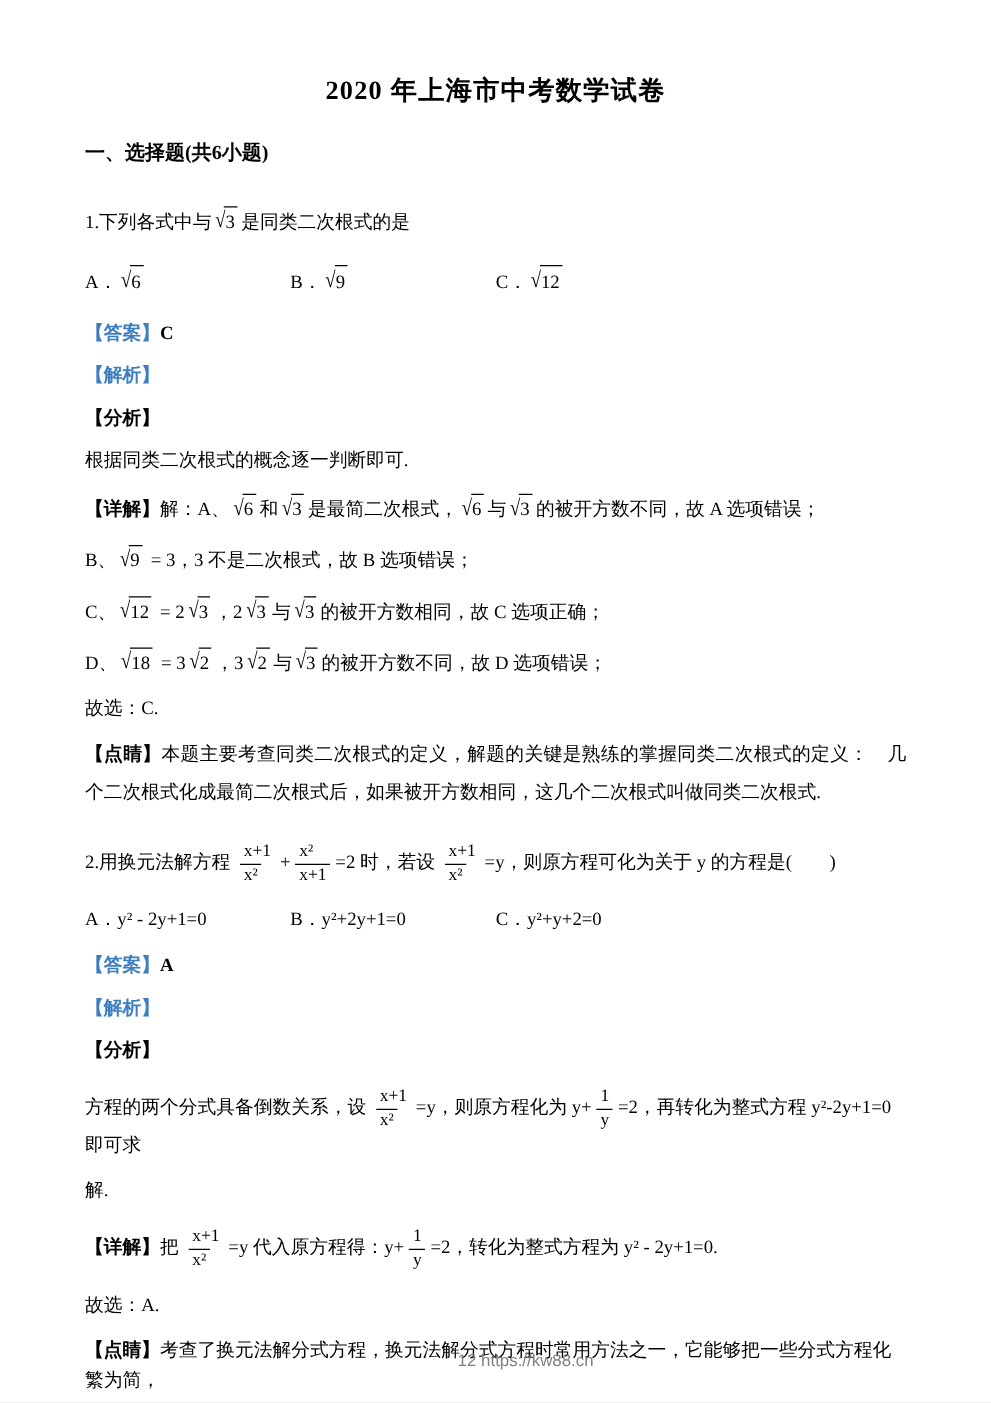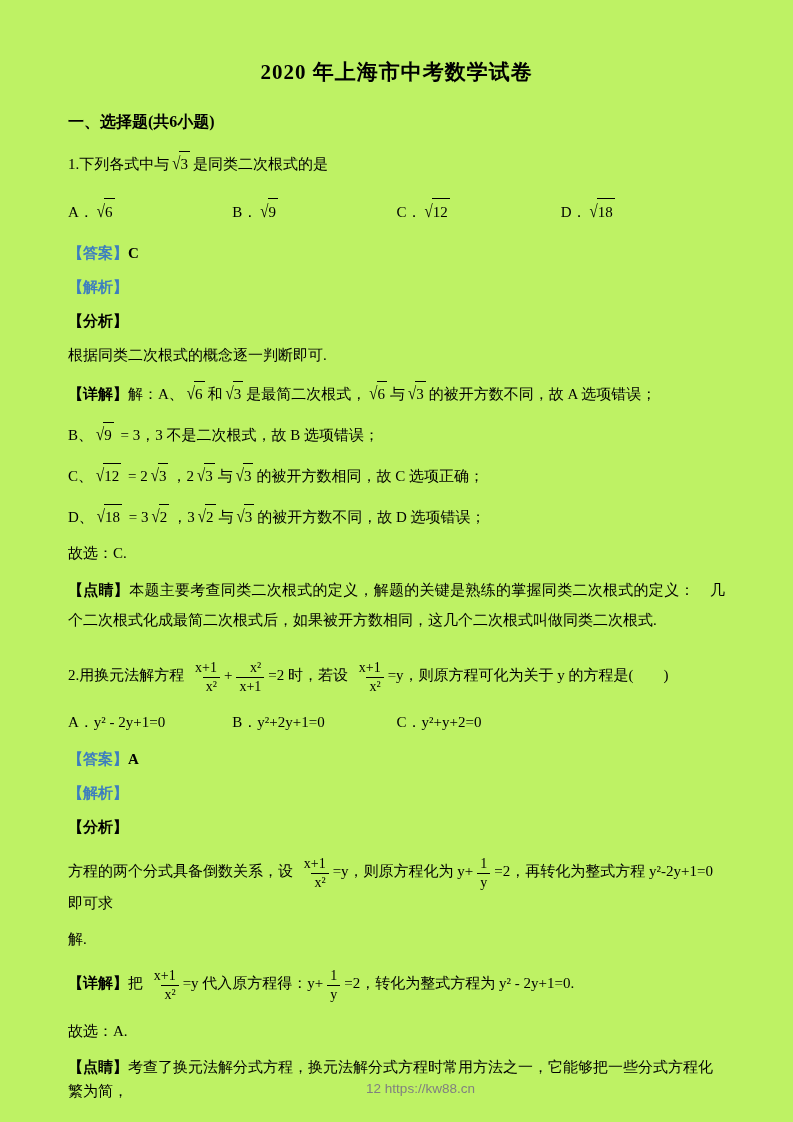--- a/index.html
+++ b/index.html
@@ -2,41 +2,41 @@
 <html><head>
 <meta charset="utf-8">
 <style>
   * { margin:0; padding:0; box-sizing:border-box; }
   html,body { background:#e8e8e8; }
   body { font-family:"Liberation Serif","DejaVu Serif",serif; }
   .page {
     position:relative;
     width:793px; height:1122px;
     margin:0 auto;
-    background:#bef264;
+    background:#ffffff;
     color:#000;
     font-size:15px;
     padding:58px 68px 0 68px;
     overflow:hidden;
   }
   h1.title { font-size:21px; font-weight:bold; text-align:center; letter-spacing:1px; }
   h2.section { font-size:16px; font-weight:bold; margin-top:26px;font-family:Liberation Serif, serif; }
   p.line { line-height:24px; }
   .para { text-align:justify; line-height:30px; }
   .tag { font-weight:bold; }
   .blue { color:#3d7ebf; }
   .options { display:flex; }
   .opt { width:25%; line-height:26px; }.mt10{margin-top:10px}.mt12{margin-top:12px}
-  .mt14{margin-top:14px}.mt16{margin-top:16px}.mt18{margin-top:18px}.mt22{margin-top:22px}.mt24{margin-top:24px}
+  .mt14{margin-top:14px}.mt16{margin-top:16px}.mt18{margin-top:32px}.mt22{margin-top:22px}.mt24{margin-top:24px}
   
   .sqrt { white-space:nowrap; margin:0 3px; display:inline-block; }
   .rsym { display:inline-block; transform:scaleY(1.18); transform-origin:60% 72%; }
   .rad  { display:inline-block; border-top:1px solid #000; padding:0 2px 0 1px; margin-left:-1px; }
   
-  .frac { display:inline-flex; flex-direction:column; align-items:flex-end;
+  .frac { display:inline-flex; flex-direction:column; align-items:flex-start;
           vertical-align:middle; margin:0 4px; line-height:1.25; font-size:14px; }
   .frac .num { padding:0 3px; }
   .frac .den { border-top:1px solid #000; padding:0 3px; }
   .footer {
     position:absolute; left:0; bottom:26px; width:100%;
     text-align:center; color:#808080; font-size:13.5px;
     font-family:"Liberation Sans","DejaVu Sans",sans-serif;
     margin-left:24px;
   }
 </style>
@@ -48,21 +48,20 @@
   <h1 class="title">2020 年上海市中考数学试卷</h1>
 
   <h2 class="section">一、选择题(共6小题)</h2>
 
   <p class="line mt18">1.下列各式中与<span class="sqrt"><span class="rsym">√</span><span class="rad">3</span></span>是同类二次根式的是</p>
 
   <div class="options mt22">
     <span class="opt">A．<span class="sqrt"><span class="rsym">√</span><span class="rad">6</span></span></span>
     <span class="opt">B．<span class="sqrt"><span class="rsym">√</span><span class="rad">9</span></span></span>
     <span class="opt">C．<span class="sqrt"><span class="rsym">√</span><span class="rad">12</span></span></span>
-    <span class="opt">D．<span class="sqrt"><span class="rsym">√</span><span class="rad">18</span></span></span>
   </div>
 
   <p class="line mt16"><span class="tag blue">【答案】</span><span class="tag">C</span></p>
 
   <p class="line mt10"><span class="tag blue">【解析】</span></p>
 
   <p class="line mt10"><span class="tag">【分析】</span></p>
 
   <p class="line mt10">根据同类二次根式的概念逐一判断即可.</p>
 

